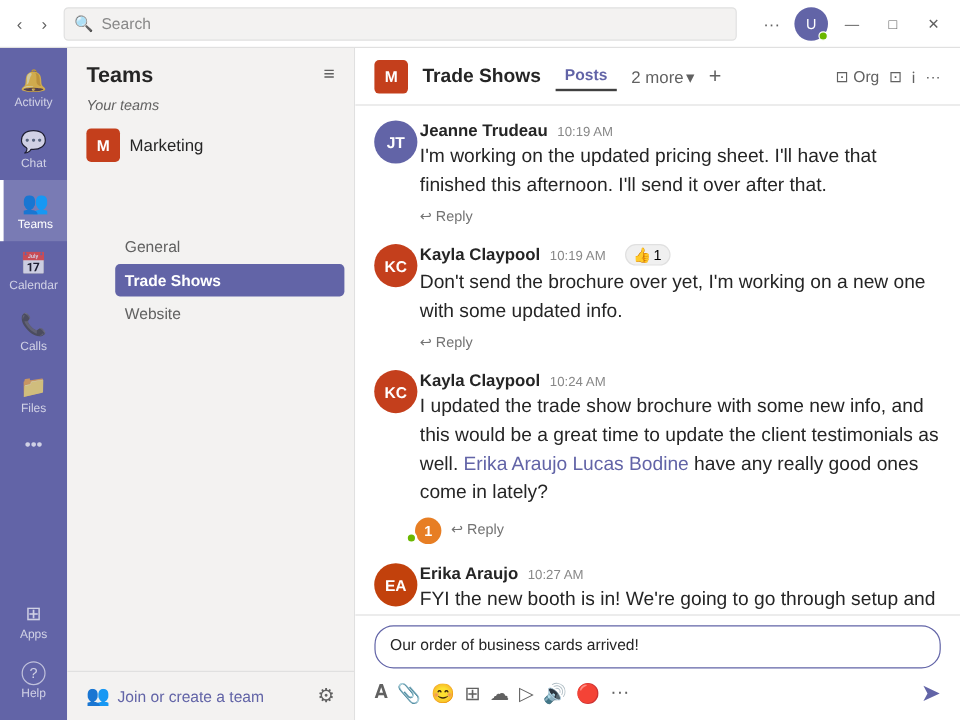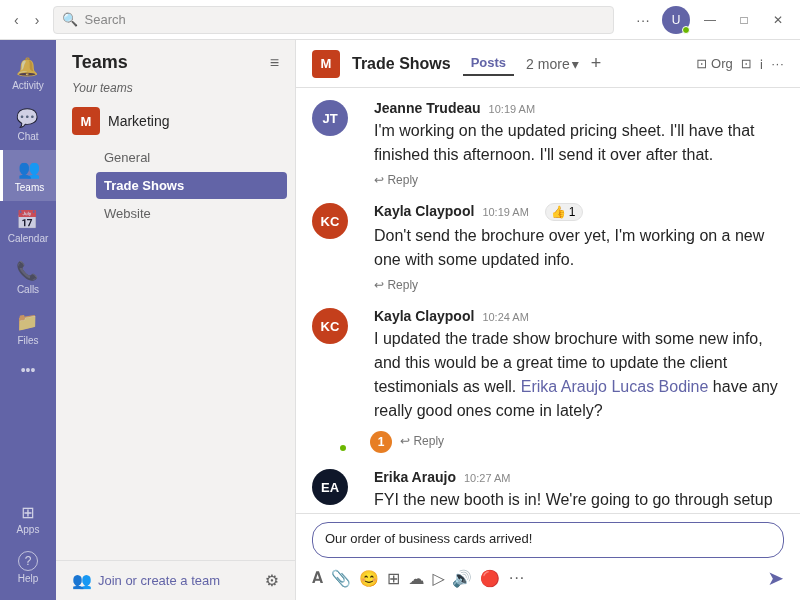--- a/index.html
+++ b/index.html
@@ -87,21 +87,21 @@
     .team-item {
       display: flex;
       align-items: center;
       padding: 8px 16px;
       cursor: pointer;
       gap: 8px;
     }
     .team-avatar { width: 28px; height: 28px; border-radius: 4px; background: #c43f1c; display: flex; align-items: center; justify-content: center; color: #fff; font-weight: 700; font-size: 13px; flex-shrink: 0; }
     .team-name { font-size: 14px; color: #252525; flex: 1; }
     .team-more-btn { background: none; border: none; cursor: pointer; color: #616161; font-size: 14px; opacity: 0; }
-    .channel-list { padding: 0 0 0 40px; }
+    .channel-list { padding: 0 0 0 40px; margin-top: 48px; }
     .channel-item {
       padding: 6px 16px 6px 8px;
       font-size: 13px;
       color: #616161;
       cursor: pointer;
       border-radius: 4px;
       margin: 1px 8px 1px 0;
     }
     .channel-item.active { background: #6264a7; color: #fff; font-weight: 600; }
     .sidebar-bottom {
@@ -148,21 +148,21 @@
       font-weight: 600;
     }
     .header-more { font-size: 14px; color: #616161; cursor: pointer; display: flex; align-items: center; gap: 2px; }
     .header-add-btn { background: none; border: none; cursor: pointer; color: #616161; font-size: 18px; }
     .header-spacer { flex: 1; }
     .header-actions { display: flex; align-items: center; gap: 8px; color: #616161; }
     .header-action-btn { background: none; border: none; cursor: pointer; color: #616161; font-size: 14px; display: flex; align-items: center; gap: 4px; font-size: 13px; }
 
     
     .messages-area { flex: 1; overflow-y: auto; padding: 12px 16px; display: flex; flex-direction: column; gap: 16px; }
-    .message-group { display: flex; gap: 26px; }
+    .message-group { display: flex; gap: 2px; }
     .avatar-wrap { position: relative; flex-shrink: 0; }
     .msg-avatar { width: 36px; height: 36px; border-radius: 50%; background: #ccc; display: flex; align-items: center; justify-content: center; font-weight: 700; font-size: 13px; color: #fff; overflow: hidden; }
     .online-dot { width: 10px; height: 10px; border-radius: 50%; border: 2px solid #fff; position: absolute; bottom: 0; right: 0; }
     .msg-content { flex: 1; }
     .msg-header { display: flex; align-items: baseline; gap: 8px; margin-bottom: 3px; }
     .msg-sender { font-weight: 600; font-size: 14px; color: #252525; }
     .msg-time { font-size: 11px; color: #888; }
     .msg-text { font-size: 16px; color: #252525; line-height: 1.5; }
     .msg-mention { color: #6264a7; }
     .reply-btn { background: none; border: none; cursor: pointer; color: #737373; font-size: 12px; display: flex; align-items: center; gap: 4px; margin-top: 6px; }
@@ -390,21 +390,21 @@
 
           <div style="display:flex; align-items:center; gap:8px;">
             <div class="unread-badge">1</div>
             <button class="reply-btn">↩ Reply</button>
           </div>
         </div>
       </div>
 
       <div class="message-group">
         <div class="avatar-wrap">
-          <div class="msg-avatar" style="background:#0f172a;">EA</div>
+          <div class="msg-avatar" style="background:#c2410c;">EA</div>
 
         </div>
         <div class="msg-content">
           <div class="msg-header">
             <span class="msg-sender">Erika Araujo</span>
             <span class="msg-time">10:27 AM</span>
           </div>
           <div class="msg-text">FYI the new booth is in! We're going to go through setup and take down later today, so anyone that wants to see it now can come help!</div>
 
         </div>

